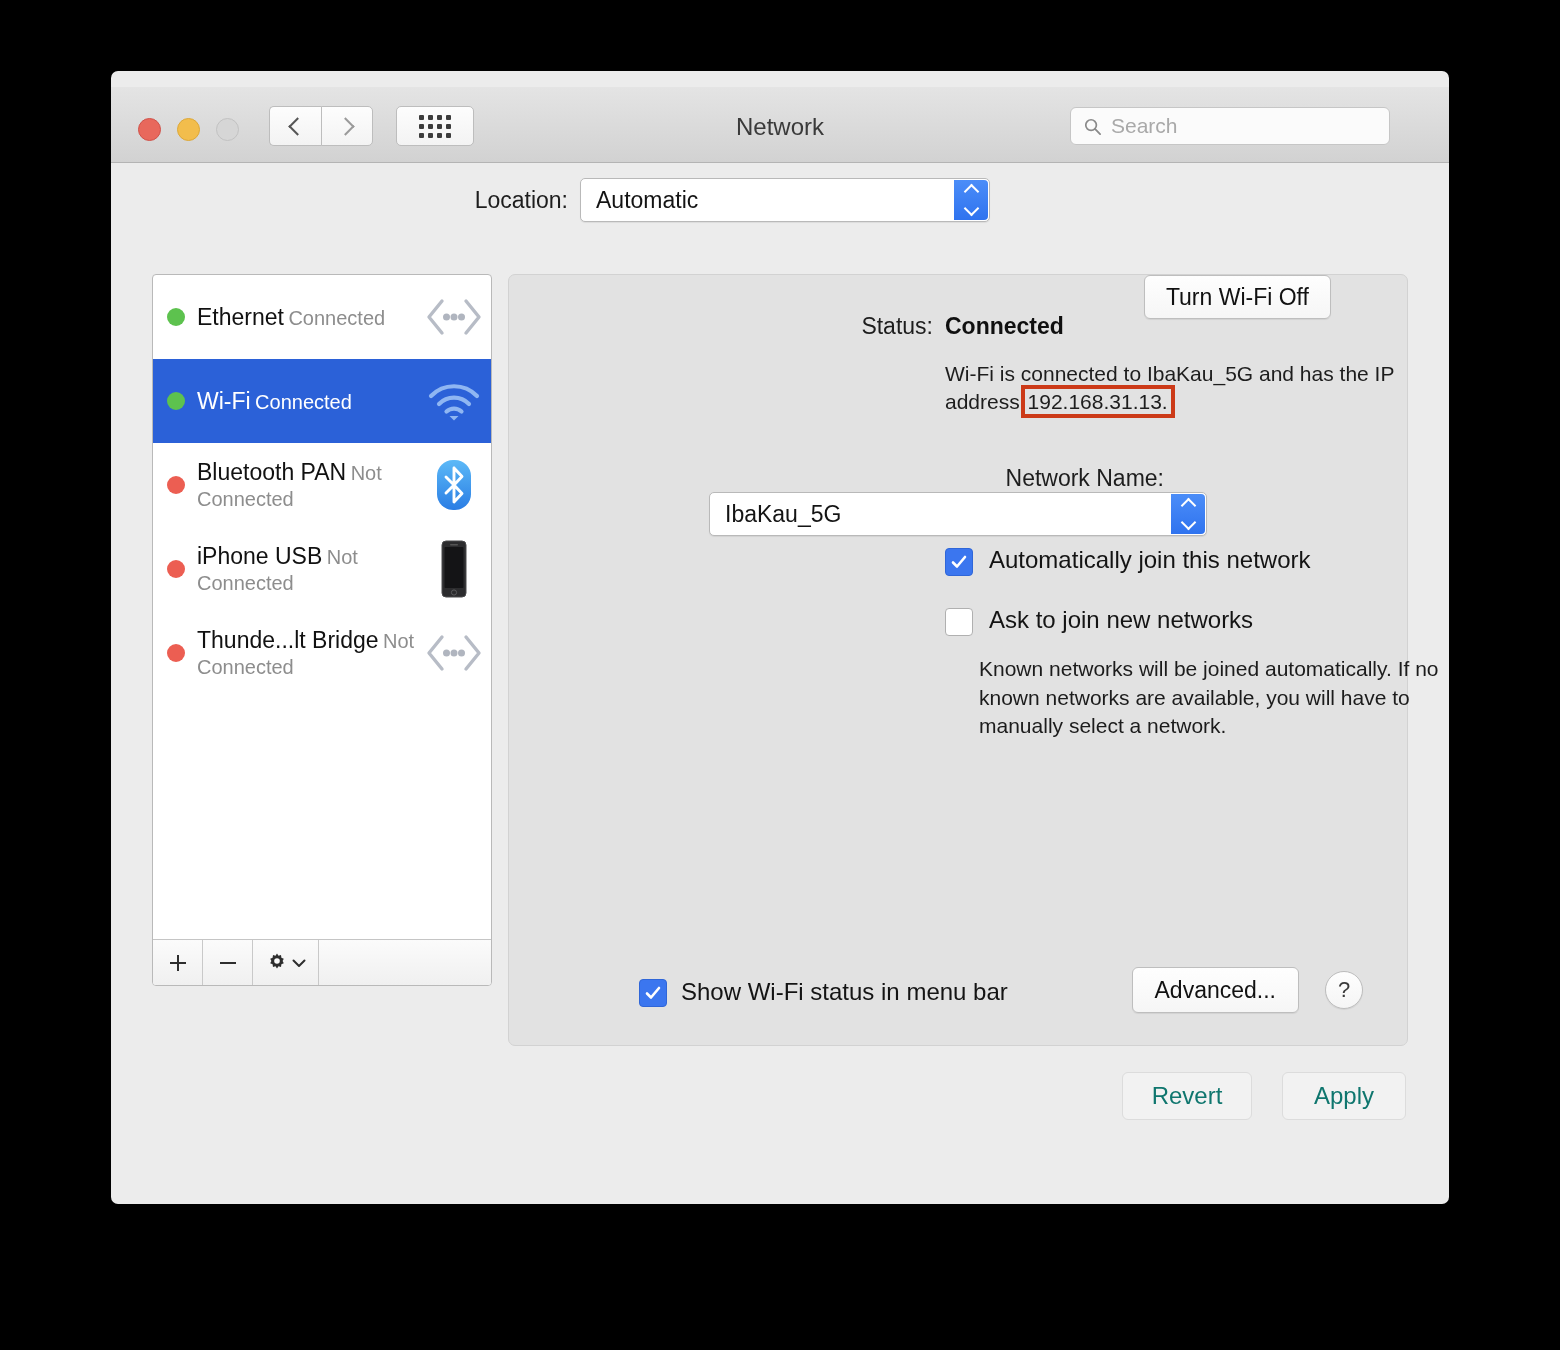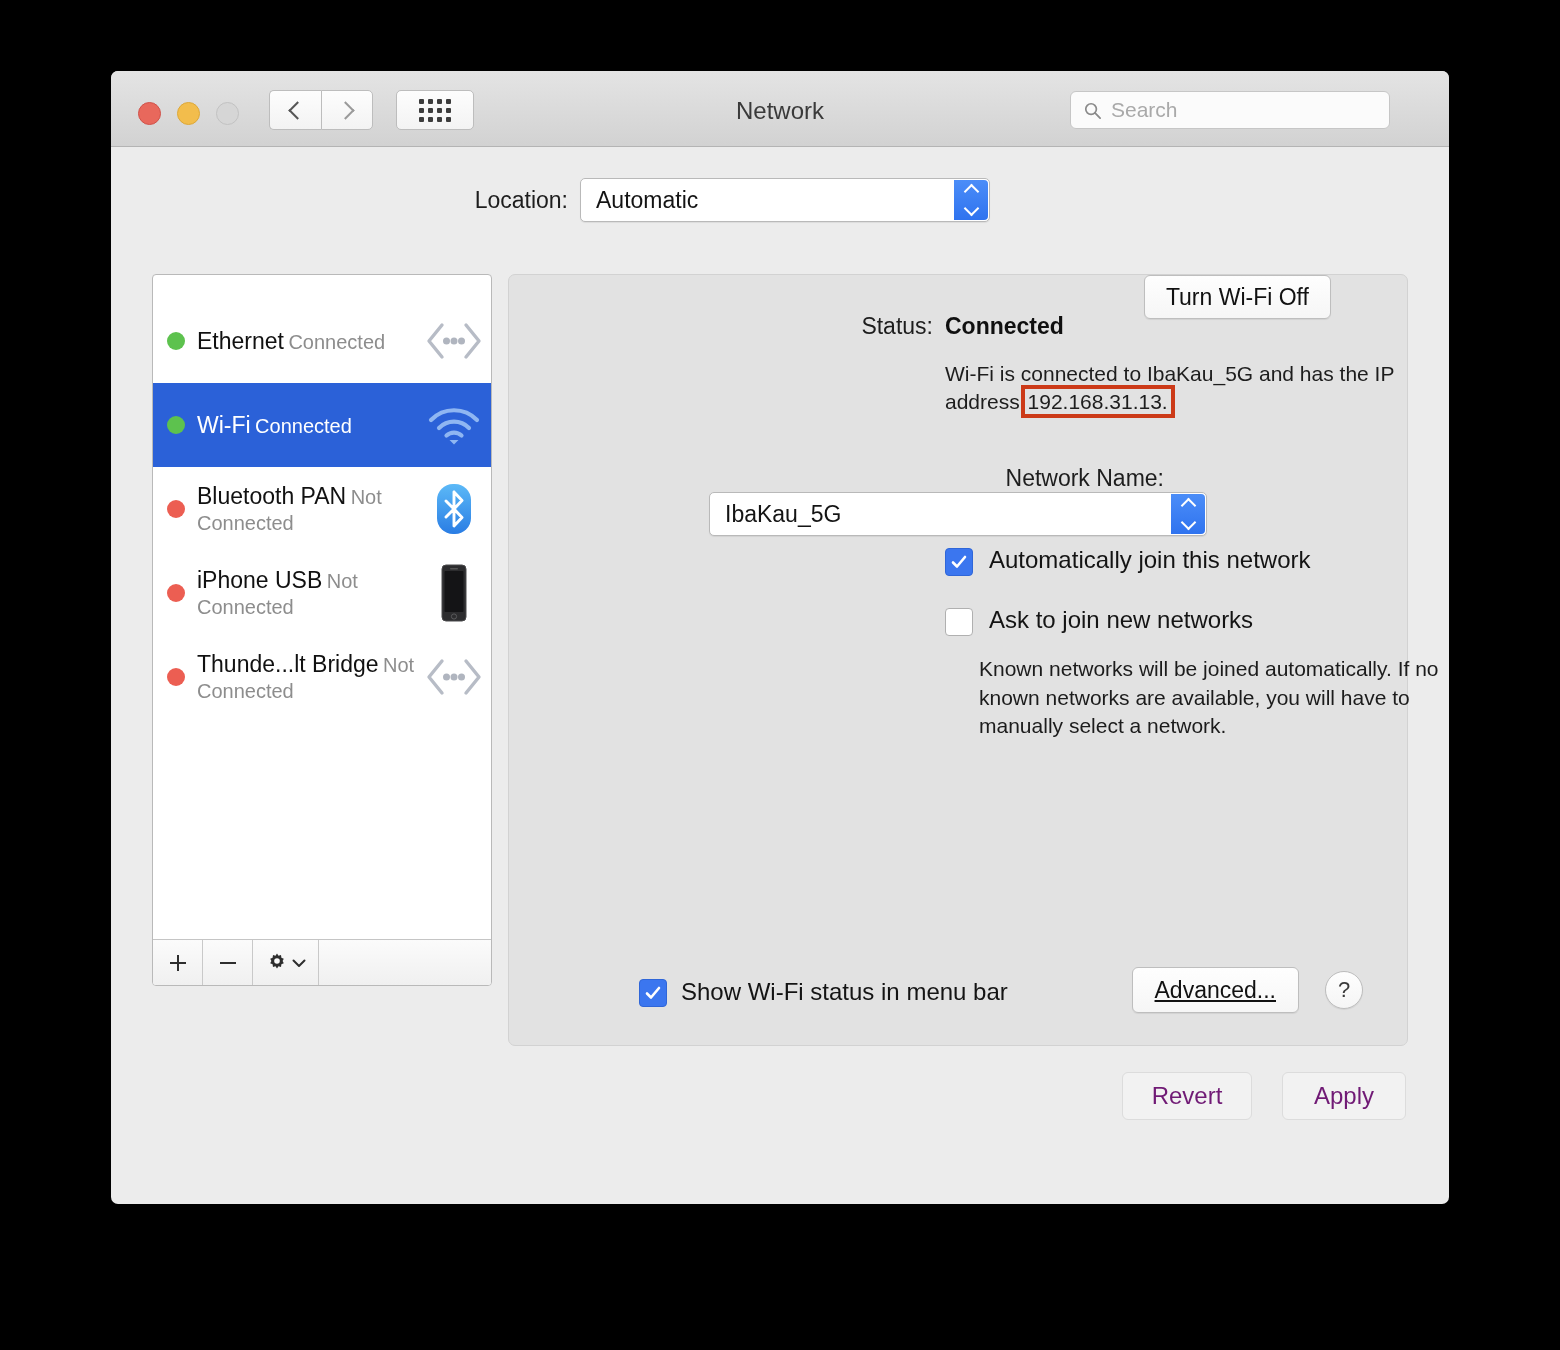--- a/index.html
+++ b/index.html
@@ -21,20 +21,21 @@
     overflow: hidden;
     box-shadow: 0 2px 14px rgba(0,0,0,.5);
   }
 
   
   #titlebar {
     position: relative;
     height: 76px;
     background: linear-gradient(to bottom, #e4e4e4 0%, #d2d2d2 100%);
     border-bottom: 1px solid #b4b4b4;
+    margin-top: 16px;
   }
   .traffic {
     position: absolute; top: 31px;
     width: 23px; height: 23px; border-radius: 50%;
   }
   #tl-close   { left: 27px;  background: #e8685c; border: 1px solid #d0524a; }
   #tl-min     { left: 66px;  background: #f2bd4c; border: 1px solid #dda838; }
   #tl-zoom    { left: 105px; background: #d6d6d6; border: 1px solid #c2c2c2; }
 
   .navbtn {
@@ -107,21 +108,21 @@
 
   
   #sidebar {
     position: absolute; left: 41px; top: 203px;
     width: 340px; height: 712px;
     background: #fff;
     border: 1px solid #b9b9b9;
     border-radius: 4px;
     display: flex; flex-direction: column;
   }
-  #iface-list { flex: 1 1 auto; overflow: hidden; margin-top: 24px; }
+  #iface-list { flex: 1 1 auto; overflow: hidden; }
   .iface {
     position: relative;
     height: 84px;
     display: flex; align-items: center;
     padding-left: 14px;
   }
   .iface.selected { background: #2b61d8; }
   .dot { width: 18px; height: 18px; border-radius: 50%; flex: 0 0 auto; }
   .dot.green { background: #5dc24e; }
   .dot.red   { background: #ec5e52; }
@@ -220,39 +221,38 @@
   }
   #menubar-row .cb-label { font-size: 24px; margin-left: 14px; }
   #advanced-btn {
     position: absolute; right: 108px; bottom: 32px;
     height: 46px; padding: 0 22px;
     background: linear-gradient(to bottom,#fefefe,#f6f6f6);
     border: 1px solid #bebebe; border-radius: 6px;
     font-size: 23px; color: #111;
     display: flex; align-items: center;
     box-shadow: 0 1px 1px rgba(0,0,0,.07);
-    text-decoration: underline;
   }
   #help-btn {
     position: absolute; right: 44px; bottom: 36px;
     width: 38px; height: 38px; border-radius: 50%;
     background: linear-gradient(to bottom,#fefefe,#f5f5f5);
     border: 1px solid #bdbdbd;
     display: flex; align-items: center; justify-content: center;
     font-size: 22px; color: #3a3a3a;
     box-shadow: 0 1px 1px rgba(0,0,0,.07);
   }
 
   
   .footer-btn {
     position: absolute;
     height: 48px; padding: 0 26px;
     background: #f2f2f2;
     border: 1px solid #dcdcdc; border-radius: 6px;
-    font-size: 24px; color: #701a75;
+    font-size: 24px; color: #0f766e;
     display: flex; align-items: center; justify-content: center;
   }
   #revert-btn { left: 1011px; top: 1001px; width: 130px; }
   #apply-btn  { left: 1171px; top: 1001px; width: 124px; }
 </style>
 </head>
 <body>
 
 <div id="window">
 

